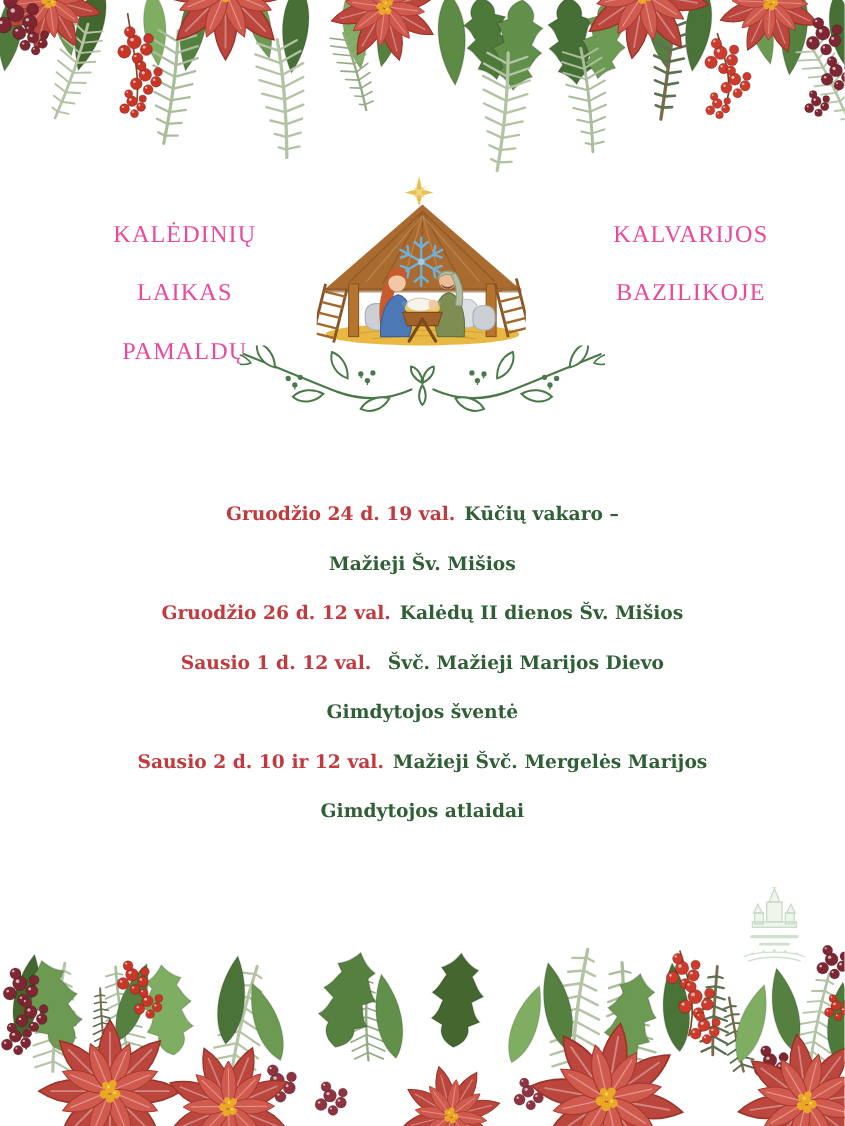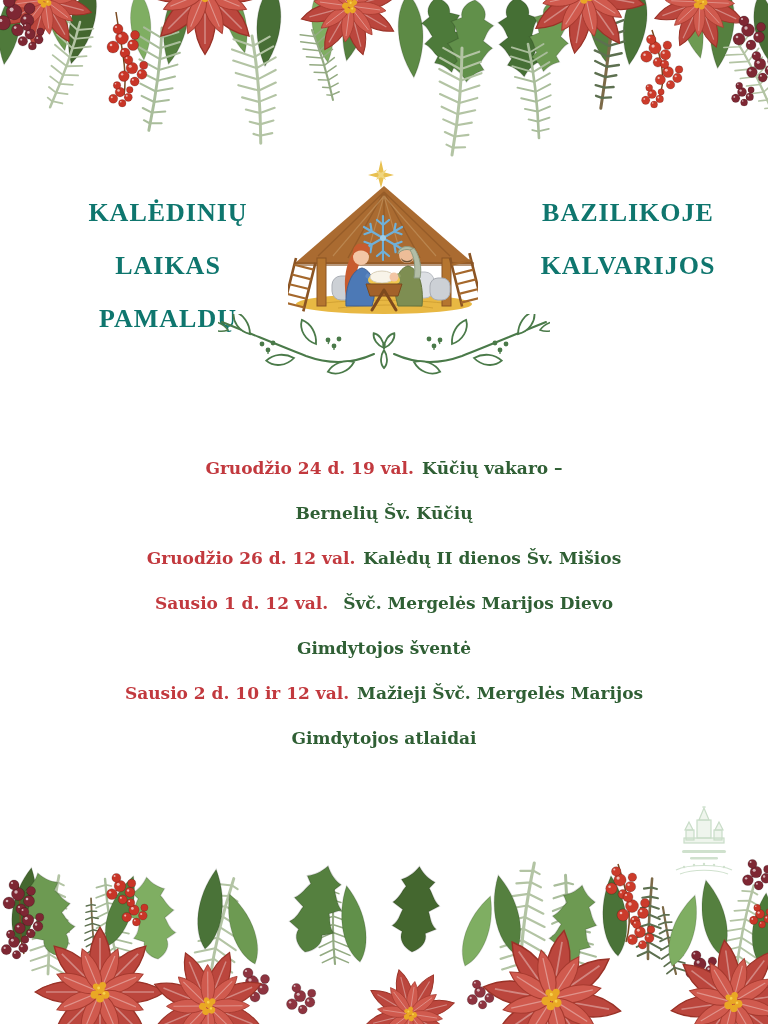--- a/index.html
+++ b/index.html
@@ -1,22 +1,22 @@
 <!DOCTYPE html>
 <html><head>
 <meta charset="utf-8">
 <style>
   html,body{margin:0;padding:0;background:#fff;}
   .poster{position:relative;width:768px;height:1024px;background:#fff;overflow:hidden;
           font-family:"Liberation Serif",serif;}
   .garland{position:absolute;left:0;pointer-events:none;}
   .garland.top{top:0;}
   .garland.bottom{top:824px;}
-  .htitle{position:absolute;top:186px;width:240px;text-align:center;font-weight:bold;
-          font-size:26px;line-height:53px;letter-spacing:1px;color:#0f766e;}
+  .htitle{position:absolute;top:186px;width:240px;text-align:center;font-weight:normal;
+          font-size:22px;line-height:53px;letter-spacing:1px;color:#ec4899;}
   .htitle.left{left:48px;}
   .htitle.right{left:508px;}
   .nativity{position:absolute;left:288px;top:158px;}
   .vine{position:absolute;left:218px;top:314px;}
   .schedule{position:absolute;top:446px;left:24px;width:720px;text-align:center;
             font-family:"DejaVu Serif","Liberation Serif",serif;font-weight:bold;
             font-size:17px;line-height:45px;}
   .schedule .line{white-space:nowrap;}
   .schedule .red{color:#c2393e;}
   .schedule .green{color:#2f5f34;}
@@ -157,22 +157,22 @@
     </g>
   </svg>
 
   <div class="htitle left">
     <div>KALĖDINIŲ</div>
     <div>LAIKAS</div>
     <div>PAMALDŲ</div>
   </div>
 
   <div class="htitle right">
+    <div>KALVARIJOS</div>
     <div>BAZILIKOJE</div>
-    <div>KALVARIJOS</div>
   </div>
 
   <svg class="nativity" width="190" height="160" viewBox="0 0 190 160">
     <g transform="translate(93,17)">
       <path d="M0,-15 L2.8,-2.8 L13,0 L2.8,2.8 L0,13 L-2.8,2.8 L-13,0 L-2.8,-2.8 Z" fill="#e8c050"></path>
       <path d="M0,-15 L2.8,-2.8 L13,0 L2.8,2.8 L0,13 L-2.8,2.8 L-13,0 L-2.8,-2.8 Z" fill="#efd57e" transform="rotate(45) scale(0.55)"></path>
     </g>
     <g>
       <path d="M96,28 L186,106 L6,106 Z" fill="#aa6b31"></path>
       <path d="M6,106 L186,106" stroke="#8a5424" stroke-width="4" opacity="0.6"></path>
@@ -283,27 +283,27 @@
       <use href="#cpetal" transform="translate(0,2) rotate(180)"></use>
       <circle cx="0" cy="-3" r="1.6" fill="#4a7a49" stroke="none"></circle>
     </g>
   </svg>
 
   <div class="schedule">
     <div class="line">
       <span class="red">Gruodžio 24 d. 19 val.</span><span class="green gap">Kūčių vakaro –</span>
     </div>
     <div class="line">
-      <span class="green">Bernelių Šv. Kūčių</span>
+      <span class="green">Mažieji Šv. Mišios</span>
     </div>
     <div class="line">
       <span class="red">Gruodžio 26 d. 12 val.</span><span class="green gap">Kalėdų II dienos Šv. Mišios</span>
     </div>
     <div class="line">
-      <span class="red">Sausio 1 d. 12 val.</span><span class="green gap-wide">Švč. Mergelės Marijos Dievo</span>
+      <span class="red">Sausio 1 d. 12 val.</span><span class="green gap-wide">Švč. Mažieji Marijos Dievo</span>
     </div>
     <div class="line">
       <span class="green">Gimdytojos šventė</span>
     </div>
     <div class="line">
       <span class="red">Sausio 2 d. 10 ir 12 val.</span><span class="green gap">Mažieji Švč. Mergelės Marijos</span>
     </div>
     <div class="line">
       <span class="green">Gimdytojos atlaidai</span>
     </div>

